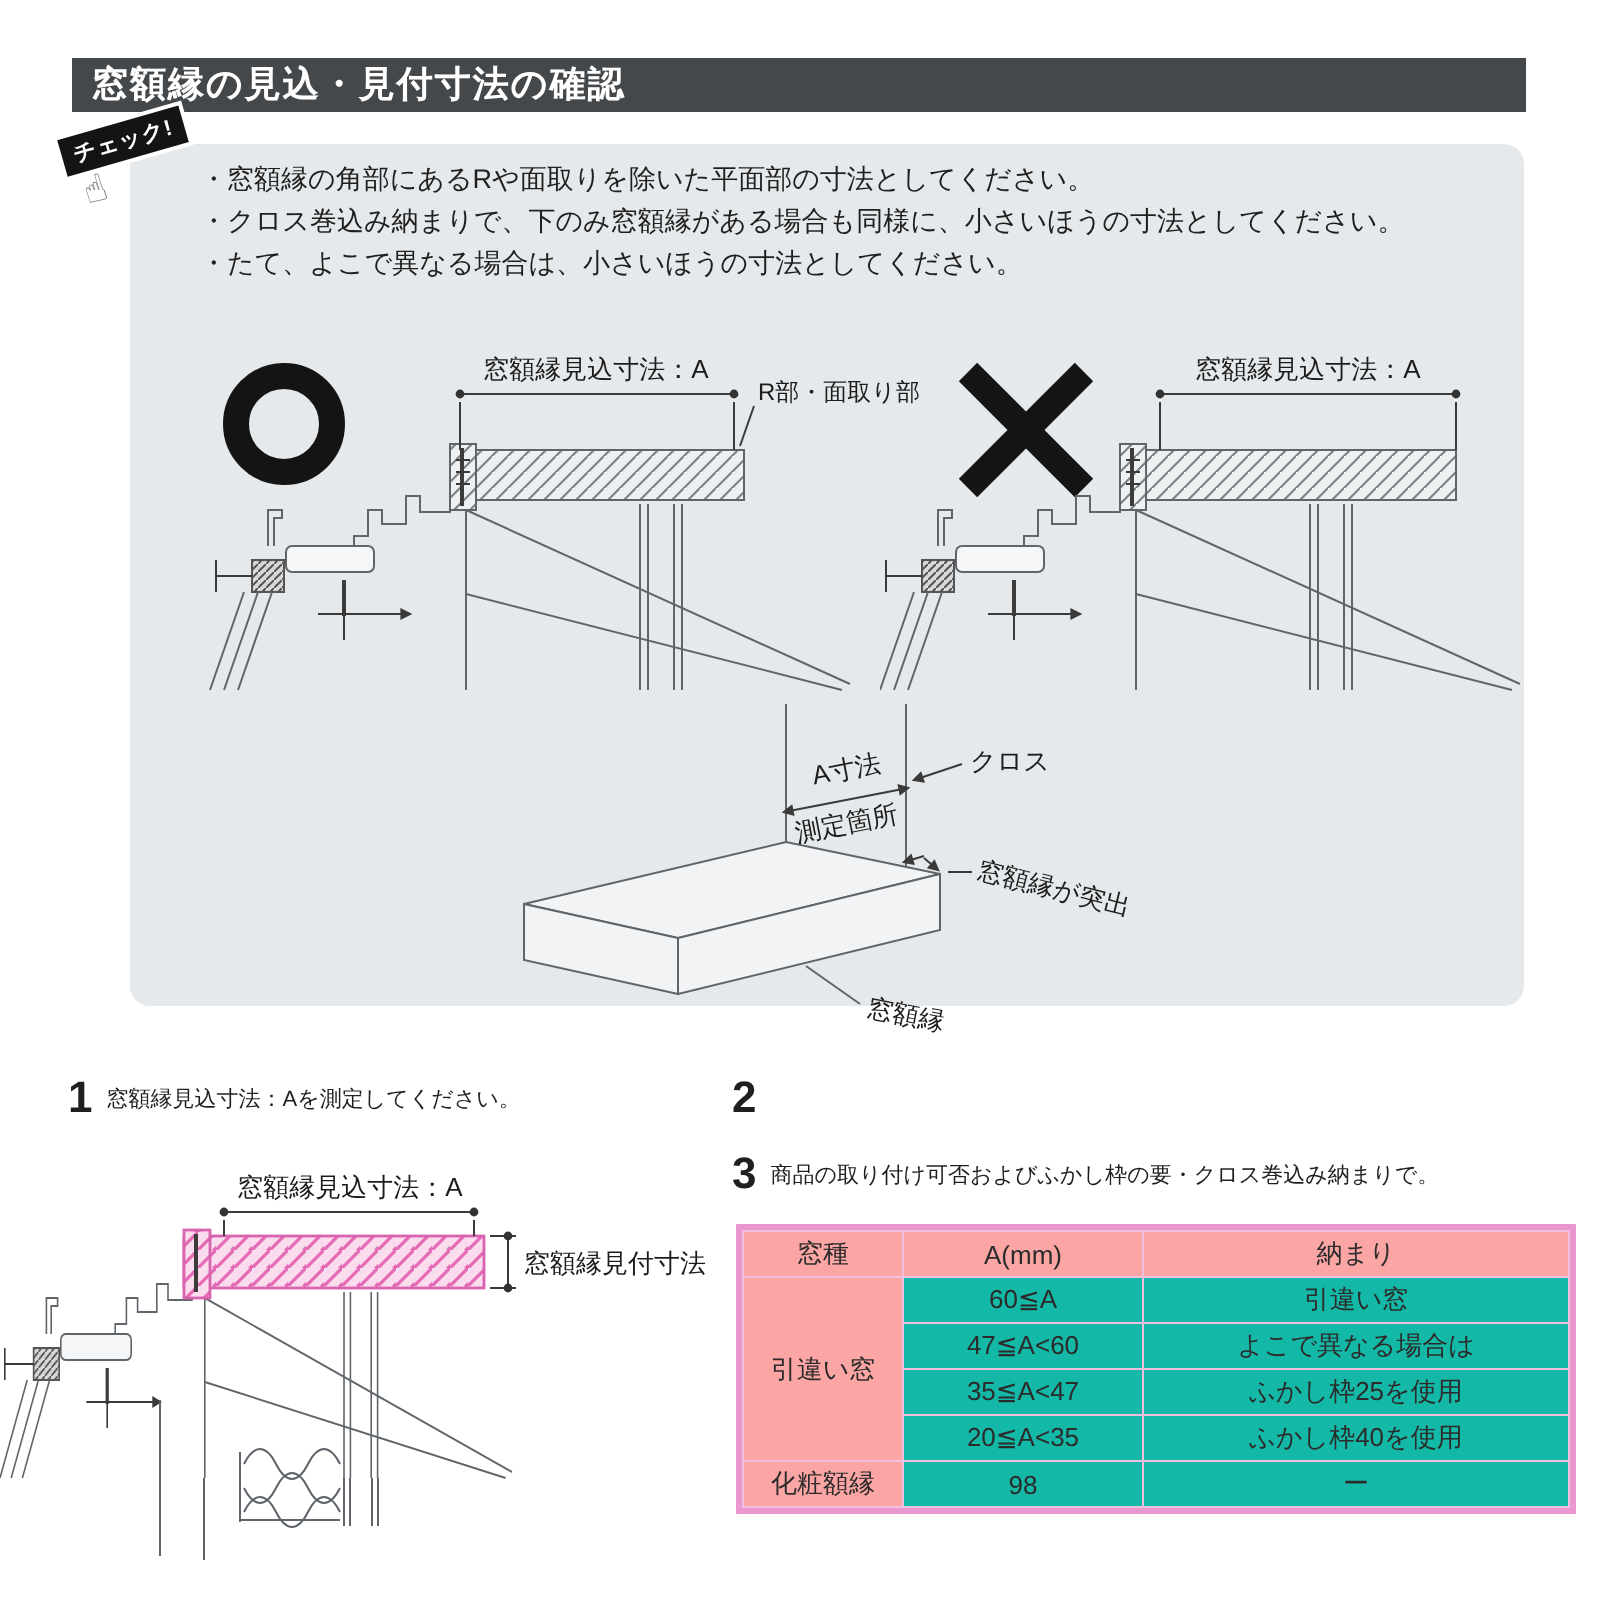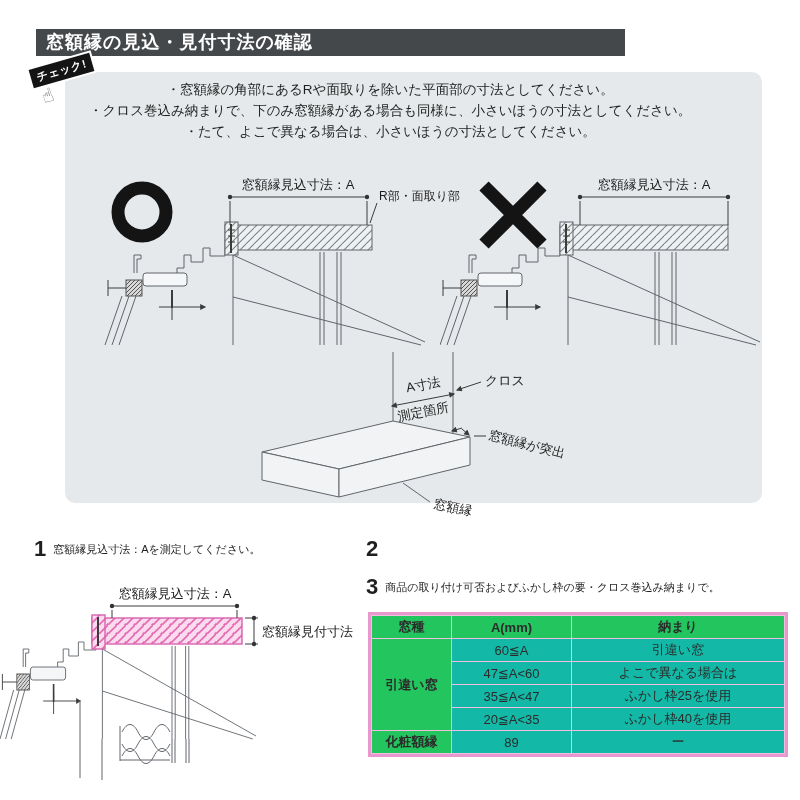--- a/index.html
+++ b/index.html
@@ -1,39 +1,39 @@
 <!DOCTYPE html>
 <html><head>
 <meta charset="utf-8">
 <style>
   html,body{margin:0;padding:0;background:#fff;}
   .page{position:relative;width:800px;height:800px;background:#fff;overflow:hidden;
         font-family:"Liberation Sans","DejaVu Sans",sans-serif;color:#222;}
   .abs{position:absolute;}
-  .title-bar{position:absolute;left:36px;top:29px;width:589px;height:27px;background:#45484b;
+  .title-bar{position:absolute;left:36px;top:29px;width:727px;height:27px;background:#45484b;
              color:#fff;font-size:18px;font-weight:bold;line-height:27px;padding-left:10px;
              box-sizing:border-box;letter-spacing:1px;}
   .panel{position:absolute;left:65px;top:72px;width:697px;height:431px;background:#e6e9eb;border-radius:10px;}
   .badge{position:absolute;left:30px;top:61px;background:#141414;color:#fff;font-size:11px;
          font-weight:bold;padding:2px 6px;transform:rotate(-16deg);letter-spacing:.5px;z-index:3;
          box-shadow:0 0 0 2px #fff;}
   .badge-hand{position:absolute;left:42px;top:84px;font-size:19px;color:#6b6b6b;
               transform:rotate(-18deg);z-index:3;}
   .checks{position:absolute;left:78px;top:79px;font-size:13.5px;line-height:21px;color:#1f1f1f;z-index:2;}
-  .cl.sub{margin-left:11px;text-align:center;}
+  .cl.sub{margin-left:22px;}
   
   .step{position:absolute;display:flex;align-items:center;gap:7px;color:#1f1f1f;}
   .step-num{font-size:22px;font-weight:800;line-height:22px;}
   .step-text{font-size:11px;}
   
   .spec-wrap{position:absolute;left:368px;top:612px;border:3px solid #e997cf;background:#fff;}
   table.spec{border-collapse:collapse;table-layout:fixed;}
   table.spec td{border:1px solid #f1bede;font-size:13px;color:#2b2b2b;text-align:center;
                 height:22px;padding:0;font-weight:normal;background:#14b8a6;}
-  table.spec td.hd, table.spec td.type{background:#22c55e;font-weight:bold;}
+  table.spec td.hd, table.spec td.type{background:#fca5a5;}
   
   svg text{font-family:"Liberation Sans","DejaVu Sans",sans-serif;fill:#1c1c1c;}
   .t13{font-size:13px;} .t12{font-size:12px;} .mid{text-anchor:middle;}
   .ln{stroke:#60656b;stroke-width:1;fill:none;}
   .lnf{fill:#f4f6f7;stroke:#60656b;stroke-width:1;}
   .dim{stroke:#3a3a3a;stroke-width:1;fill:none;}
   .dot{fill:#333;}
   .barG{fill:url(#hatchG);stroke:#60656b;stroke-width:1;}
   .barP{fill:url(#hatchP);stroke:#d863ae;stroke-width:1.4;}
   .okring{fill:none;stroke:#141414;stroke-width:13;}
@@ -203,20 +203,20 @@
       <tr>
         <td>35≦A&lt;47</td>
         <td>ふかし枠25を使用</td>
       </tr>
       <tr>
         <td>20≦A&lt;35</td>
         <td>ふかし枠40を使用</td>
       </tr>
       <tr>
         <td class="type">化粧額縁</td>
-        <td>89</td>
+        <td>98</td>
         <td>ー</td>
       </tr>
     </tbody>
       </table>
   </div>
 
 </div>
 
 </body></html>

